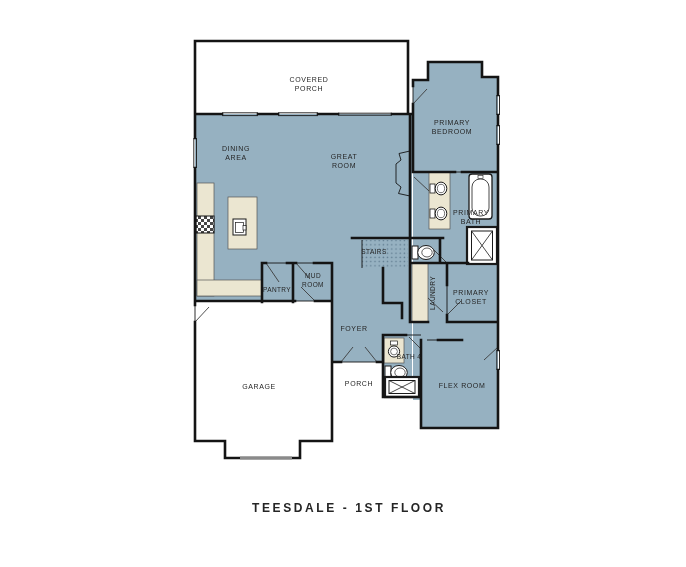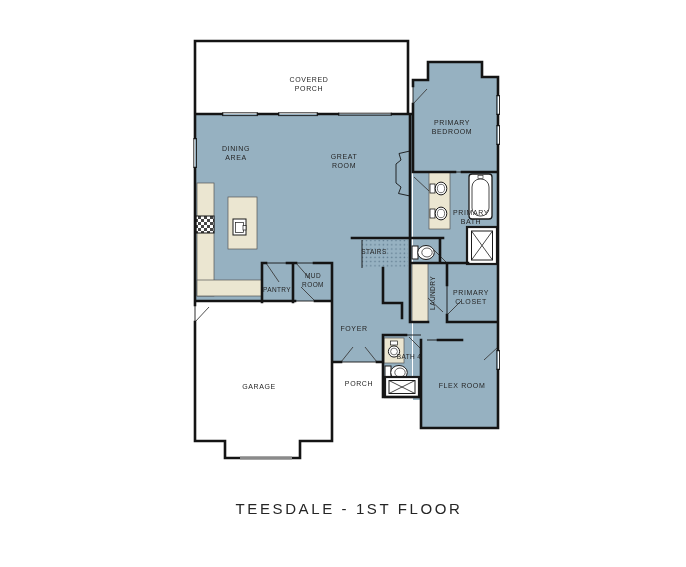--- a/index.html
+++ b/index.html
@@ -13,22 +13,22 @@
   .wall{stroke:var(--wall,#141414);stroke-width:2.6;fill:none;stroke-linecap:square;}
   .thin{stroke:var(--wall,#141414);stroke-width:.9;fill:none;}
   .swing{stroke:#3c3c3c;stroke-width:.9;fill:none;}
   .gdoor{stroke:var(--garage-door,#8a8a8a);stroke-width:3;fill:none;}
   .dot{fill:var(--stipple,#5e7a8e);}
   
   .lbl{position:absolute;transform:translate(-50%,-50%);font-size:7px;letter-spacing:.6px;
        line-height:1.35;color:var(--text,#252525);white-space:pre-line;text-align:center;}
   .lbl.sm{font-size:6.5px;letter-spacing:.4px;}
   .lbl.vert{transform:translate(-50%,-50%) rotate(-90deg);}
-  .title{position:absolute;transform:translate(-50%,-50%);font-size:15px;letter-spacing:2.6px;
-         color:var(--text,#252525);white-space:nowrap;font-weight:400;text-align:right;}
+  .title{position:absolute;transform:translate(-50%,-50%);font-size:12px;letter-spacing:2.6px;
+         color:var(--text,#252525);white-space:nowrap;font-weight:700;text-align:right;}
 </style>
 </head>
 <body>
 
 <div class="page">
   <svg width="686" height="567" viewBox="0 0 686 567">
     <defs>
       <pattern id="checker" width="6" height="6" patternUnits="userSpaceOnUse">
         <rect width="6" height="6" fill="#fff"></rect>
         <rect x="0" y="0" width="3" height="3" fill="#474747"></rect>

